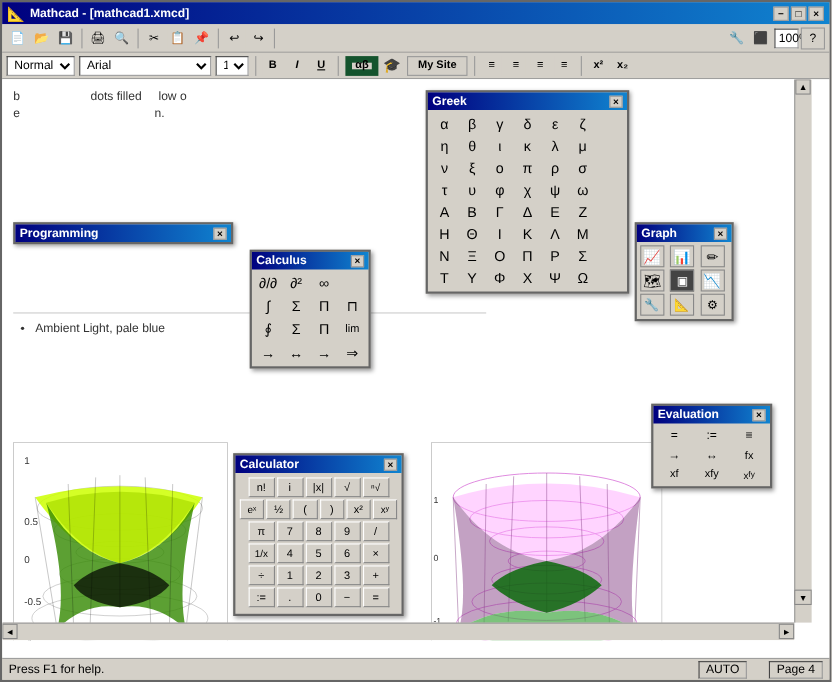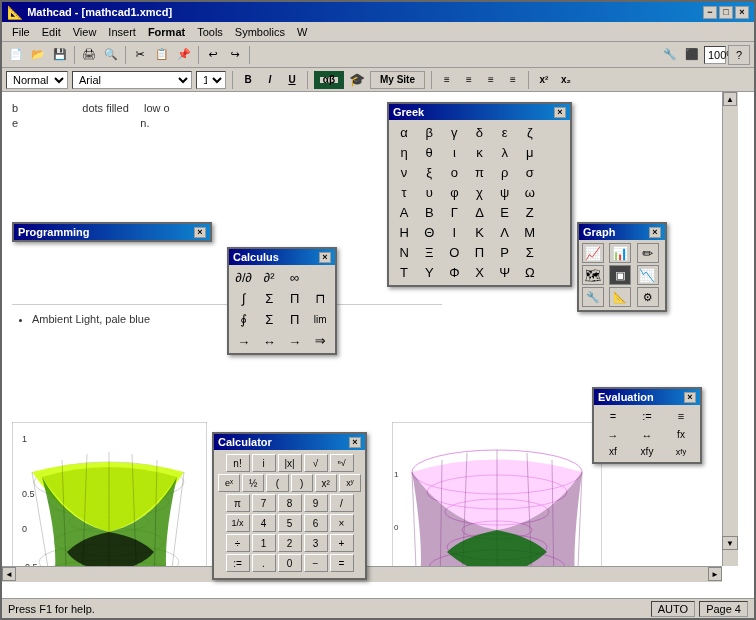--- a/index.html
+++ b/index.html
@@ -124,21 +124,21 @@
     .status-bar {
       background: #d4d0c8;
       display: flex;
       align-items: center;
       padding: 2px 6px;
       height: 20px;
       border-top: 1px solid #999;
       font-size: 11px;
       justify-content: space-between;
     }
-    .status-panels { display: flex; gap: 4px; }
+    .status-panels { display: flex; gap: 20px; }
     .status-panel {
       border: 1px inset #999;
       padding: 0 6px;
       height: 16px;
       background: #d4d0c8;
       display: flex; align-items: center;
       font-size: 11px;
     }
 
     
@@ -372,30 +372,20 @@
       <span style="font-size:13px;">📐</span>
       <span>Mathcad - [mathcad1.xmcd]</span>
     </div>
     <div class="title-bar-controls">
       <div class="tb-btn">−</div>
       <div class="tb-btn">□</div>
       <div class="tb-btn">×</div>
     </div>
   </div>
 
-  <div class="menu-bar">
-    <span class="menu-item">File</span>
-    <span class="menu-item">Edit</span>
-    <span class="menu-item">View</span>
-    <span class="menu-item">Insert</span>
-    <span class="menu-item" style="font-weight:bold;">Format</span>
-    <span class="menu-item">Tools</span>
-    <span class="menu-item">Symbolics</span>
-    <span class="menu-item">W</span>
-  </div>
 
   <div class="toolbar">
     <div class="tb-icon">📄</div>
     <div class="tb-icon">📂</div>
     <div class="tb-icon">💾</div>
     <div class="tb-separator"></div>
     <div class="tb-icon">🖨</div>
     <div class="tb-icon">🔍</div>
     <div class="tb-separator"></div>
     <div class="tb-icon">✂</div>

